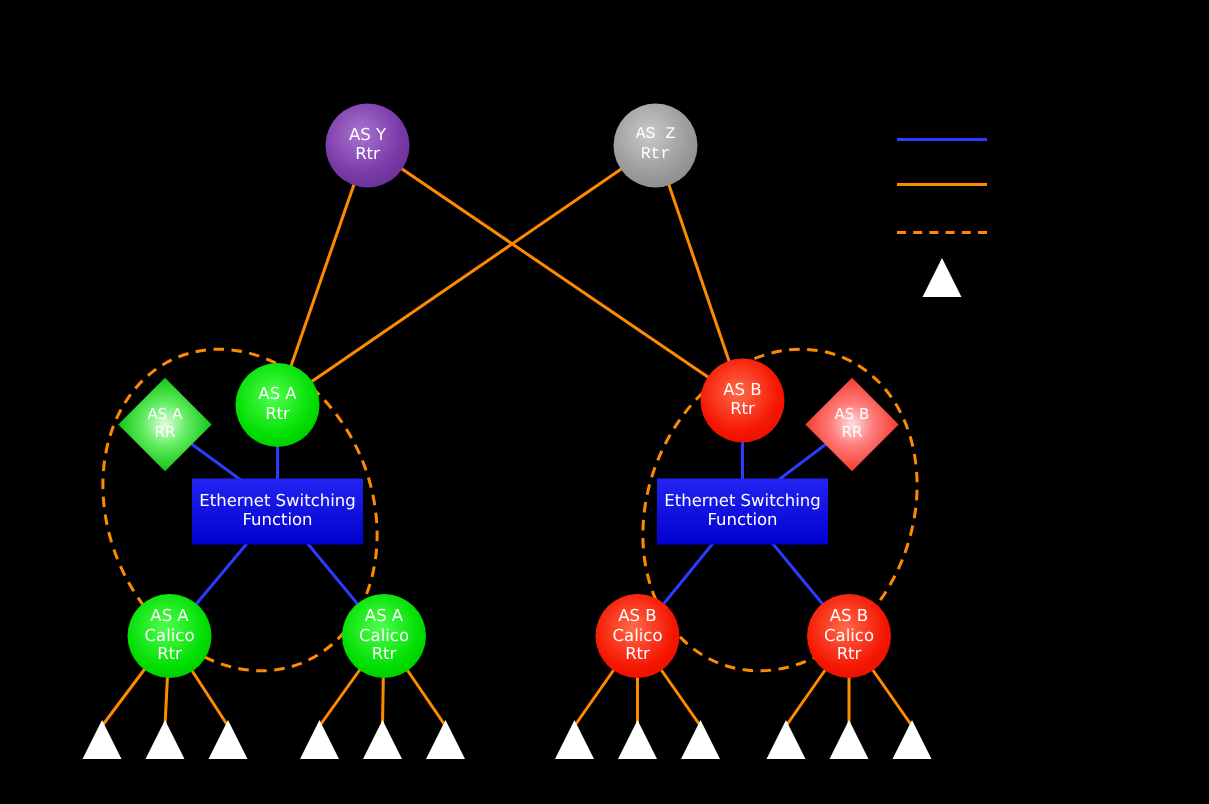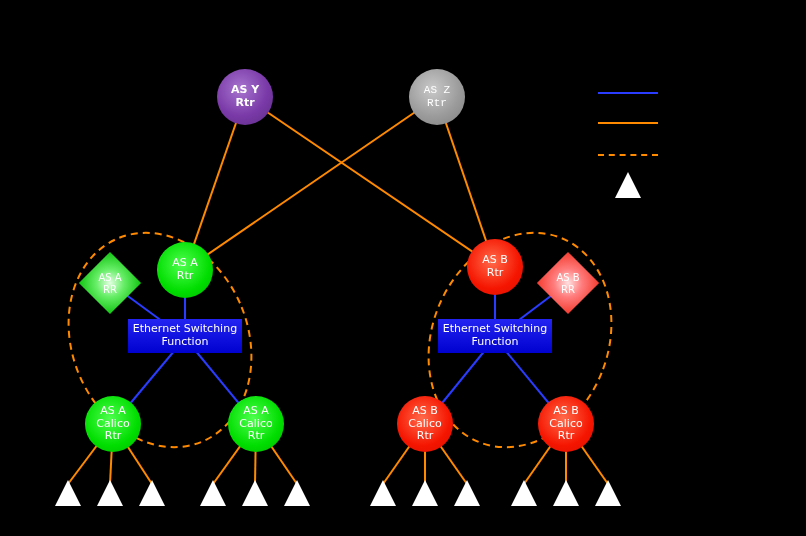--- a/index.html
+++ b/index.html
@@ -31,21 +31,21 @@
     align-items: center;
     justify-content: center;
     line-height: 1.18;
   }
   .circle {
     width: 56px;
     height: 56px;
     border-radius: 50%;
     font-size: 11px;
   }
-  .c-purple { background: radial-gradient(circle at 42% 36%, #a875cf 0%, #7a3aa8 55%, #5d2b85 100%); font-weight: bold; }
+  .c-purple { background: radial-gradient(circle at 42% 36%, #a875cf 0%, #7a3aa8 55%, #5d2b85 100%); }
   .c-gray   { background: radial-gradient(circle at 42% 36%, #c9c9c9 0%, #9c9c9c 55%, #7f7f7f 100%); }
   .c-green  { background: radial-gradient(circle at 45% 40%, #4dff4d 0%, #00dd00 60%, #00b800 100%); }
   .c-red    { background: radial-gradient(circle at 45% 40%, #ff6a4a 0%, #f51500 60%, #d81000 100%); }
   .diamond {
     position: absolute;
     z-index: 3;
     width: 44px;
     height: 44px;
     transform: rotate(45deg);
   }
@@ -57,21 +57,21 @@
     transform: translate(-50%, -50%) rotate(-45deg);
     color: #fff;
     font-size: 10px;
     line-height: 1.15;
     text-align: center;
     white-space: pre-line;
     width: 52px;
   }
   .esf {
     width: 114px;
-    height: 34px;
+    height: 44px;
     font-size: 11px;
     background: linear-gradient(#2424f2, #0000cf);
   }
   .tri {
     position: absolute;
     z-index: 2;
     width: 0;
     height: 0;
     border-left: 13px solid transparent;
     border-right: 13px solid transparent;

